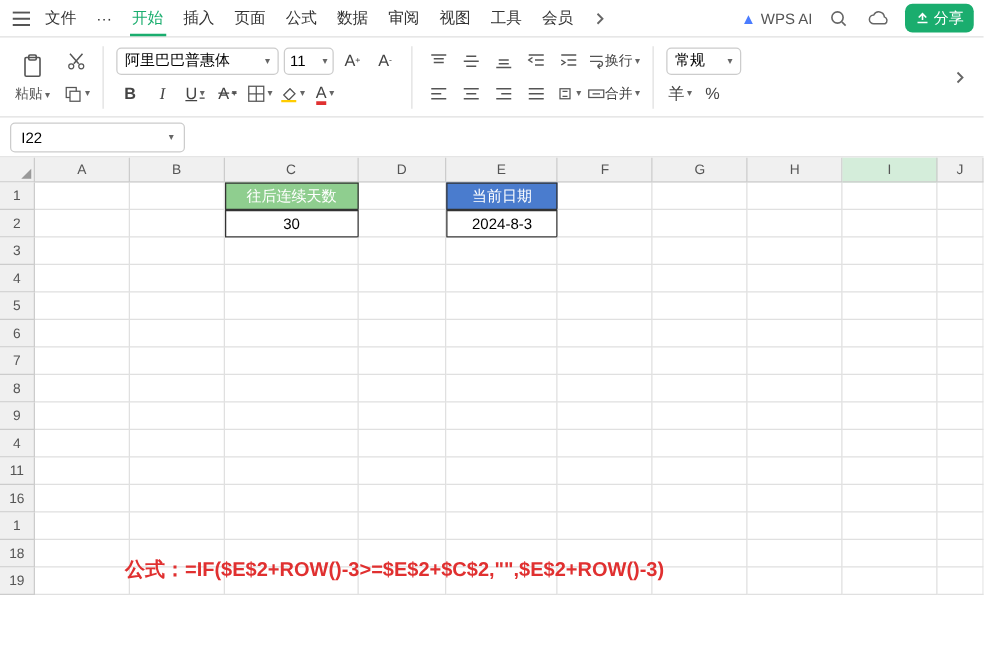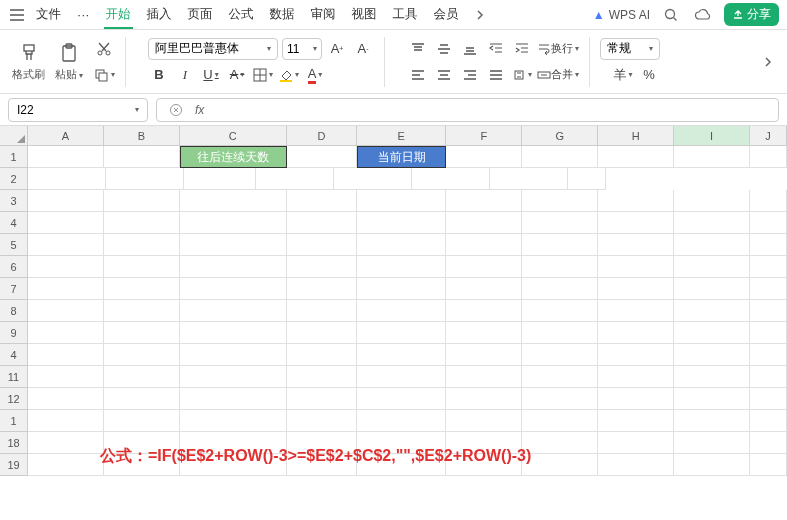--- a/index.html
+++ b/index.html
@@ -13,21 +13,21 @@
 .menu-right { margin-left: auto; display: flex; align-items: center; gap: 10px; }
 .wps-ai { display: flex; align-items: center; gap: 4px; font-size: 12px; color: #555; }
 .wps-ai-icon { color: #4a7cff; font-weight: bold; }
 .share-btn { background: #1aad6e; color: #fff; border-radius: 6px; padding: 3px 8px; font-size: 12px; display: flex; align-items: center; gap: 3px; }
 
 .ribbon { display: flex; align-items: center; height: 64px; padding: 4px 8px; border-bottom: 1px solid #e0e0e0; gap: 2px; position: relative; }
 .ribbon-group { display: flex; flex-direction: column; align-items: center; padding: 0 4px; }
 .ribbon-label { font-size: 11px; color: #555; margin-top: 2px; }
 .ribbon-icon { width: 24px; height: 24px; display: flex; align-items: center; justify-content: center; color: #555; }
 .ribbon-col { display: flex; flex-direction: column; gap: 4px; padding: 0 4px; }
-.ribbon-row { display: flex; align-items: center; gap: 4px; margin-left: 12px; }
+.ribbon-row { display: flex; align-items: center; gap: 4px; }
 .divider { width: 1px; height: 50px; background: #e0e0e0; margin: 0 4px; }
 .font-select { border: 1px solid #ccc; border-radius: 4px; padding: 2px 6px; font-size: 12px; width: 130px; height: 22px; display: flex; align-items: center; justify-content: space-between; }
 .size-select { border: 1px solid #ccc; border-radius: 4px; padding: 2px 4px; font-size: 12px; width: 40px; height: 22px; display: flex; align-items: center; justify-content: space-between; }
 .btn-small { width: 22px; height: 22px; display: flex; align-items: center; justify-content: center; font-size: 13px; color: #444; border-radius: 3px; }
 .btn-bold { font-weight: bold; }
 .btn-italic { font-style: italic; font-family: serif; }
 .btn-underline { text-decoration: underline; }
 .btn-strike { text-decoration: line-through; }
 .dropdown-arrow { font-size: 8px; color: #666; margin-left: 2px; }
 .format-select { border: 1px solid #ccc; border-radius: 4px; padding: 4px 6px; font-size: 12px; width: 60px; height: 22px; display: flex; align-items: center; justify-content: space-between; }
@@ -104,29 +104,20 @@
         </svg>
       <span>分享</span>
     </div>
   </div>
 </div>
 
 <div class="ribbon">
   <div class="ribbon-group">
     <div class="ribbon-icon">
       <svg width="22" height="22" viewBox="0 0 22 22">
-          <rect x="6" y="3" width="10" height="6" stroke="#555" stroke-width="1.3" fill="none"></rect>
-          <path d="M8 9v3h6V9M9 12v6M13 12v6" stroke="#555" stroke-width="1.3" fill="none"></path>
-        </svg>
-    </div>
-    <div class="ribbon-label">格式刷</div>
-  </div>
-  <div class="ribbon-group">
-    <div class="ribbon-icon">
-      <svg width="22" height="22" viewBox="0 0 22 22">
           <rect x="5" y="4" width="12" height="15" rx="1" stroke="#555" stroke-width="1.3" fill="none"></rect>
           <rect x="8" y="2" width="6" height="4" rx="1" stroke="#555" stroke-width="1.3" fill="none"></rect>
         </svg>
     </div>
     <div class="ribbon-label"><span>粘贴</span><span class="dropdown-arrow">▾</span></div>
   </div>
   <div class="ribbon-col">
     <div class="btn-small">
       <svg width="16" height="16" viewBox="0 0 16 16">
           <circle cx="4" cy="12" r="2" stroke="#555" fill="none"></circle>
@@ -273,30 +264,20 @@
     <svg width="8" height="12" viewBox="0 0 8 12">
         <path d="M2 2l4 4-4 4" stroke="#666" stroke-width="1.5" fill="none"></path>
       </svg>
   </div>
 </div>
 
 <div class="formula-bar">
   <div class="cell-ref">
     <span>I22</span>
     <span class="dropdown-arrow">▾</span>
-  </div>
-  <div class="fx-area">
-    <div class="btn-small">
-      <svg width="14" height="14" viewBox="0 0 14 14">
-          <circle cx="7" cy="7" r="5.5" stroke="#999" fill="none"></circle>
-          <path d="M5 5l4 4M9 5l-4 4" stroke="#999"></path>
-        </svg>
-    </div>
-    <span class="fx-icon">fx</span>
-    <input class="fx-input" value="" style="">
   </div>
 </div>
 
 <div class="grid-area">
   <div class="corner"></div>
   <div class="col-headers">
     <div class="col-h" style="width:78px">A</div>
     <div class="col-h" style="width:78px">B</div>
     <div class="col-h" style="width:110px">C</div>
     <div class="col-h" style="width:72px">D</div>
@@ -312,42 +293,44 @@
       <div class="row-h">2</div>
       <div class="row-h">3</div>
       <div class="row-h">4</div>
       <div class="row-h">5</div>
       <div class="row-h">6</div>
       <div class="row-h">7</div>
       <div class="row-h">8</div>
       <div class="row-h">9</div>
       <div class="row-h">4</div>
       <div class="row-h">11</div>
-      <div class="row-h">12</div>
+      <div class="row-h">16</div>
       <div class="row-h">1</div>
       <div class="row-h">18</div>
       <div class="row-h">19</div>
     </div>
   <div class="cells" id="cells">
       <div class="cell-row">
         <div class="cell" style="width: 78px;"></div>
         <div class="cell" style="width: 78px;"></div>
         <div class="cell green-header" style="width: 110px; font-family: Liberation Serif, serif;">往后连续天数</div>
         <div class="cell" style="width: 72px;"></div>
         <div class="cell blue-header" style="width: 92px;">当前日期</div>
         <div class="cell" style="width: 78px;"></div>
         <div class="cell" style="width: 78px;"></div>
         <div class="cell" style="width: 78px;"></div>
         <div class="cell" style="width: 78px;"></div>
         <div class="cell" style="width: 38px;"></div>
       </div>
       <div class="cell-row">
         <div class="cell" style="width: 78px;"></div>
         <div class="cell" style="width: 78px;"></div>
-        <div class="cell" style="width: 72px;"></div>
+        <div class="cell bordered" style="width: 110px;">30</div>
+        <div class="cell" style="width: 72px;"></div>
+        <div class="cell bordered" style="width: 92px;">2024-8-3</div>
         <div class="cell" style="width: 78px;"></div>
         <div class="cell" style="width: 78px;"></div>
         <div class="cell" style="width: 78px;"></div>
         <div class="cell" style="width: 78px;"></div>
         <div class="cell" style="width: 38px;"></div>
       </div>
       <div class="cell-row">
         <div class="cell" style="width: 78px;"></div>
         <div class="cell" style="width: 78px;"></div>
         <div class="cell" style="width: 110px;"></div>

